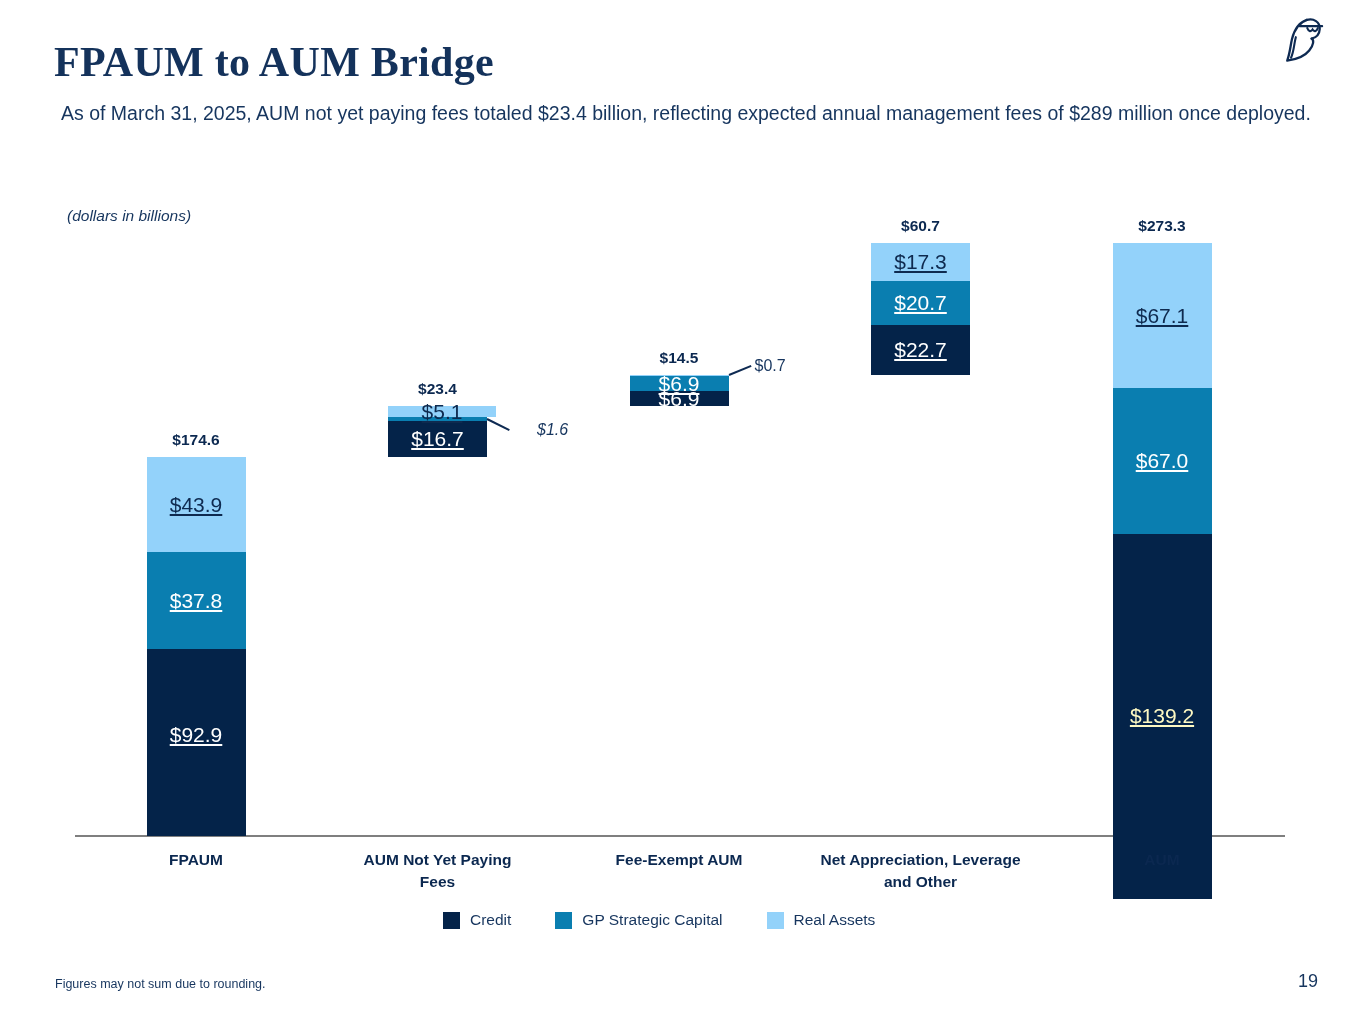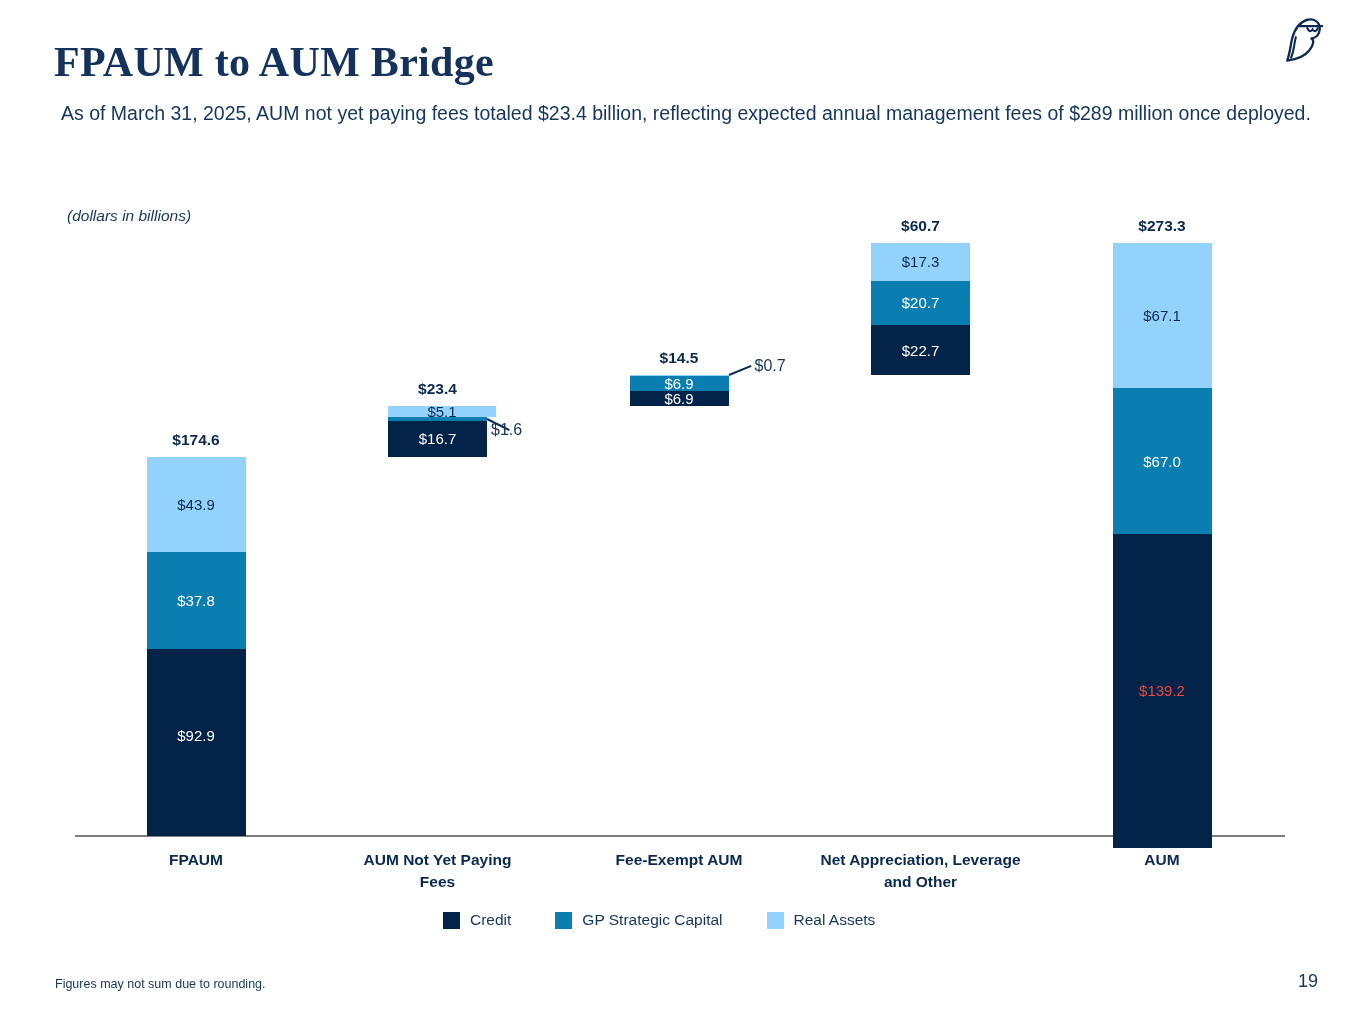--- a/index.html
+++ b/index.html
@@ -7,21 +7,21 @@
        font-family:"Liberation Sans",sans-serif;color:#16355E;}
   .abs{position:absolute;}
   .page-title{left:54px;top:38px;font-family:"Liberation Serif","DejaVu Serif",serif;
               font-size:42px;font-weight:600;color:#14325B;letter-spacing:0.3px;}
   .page-subtitle{left:54px;top:100px;width:1250px;font-size:19.5px;line-height:27.5px;color:#16355E;margin-left:7px;}
   .units-note{left:67px;top:207px;font-size:15.5px;font-style:italic;color:#16355E;}
   .logo{left:1281px;top:16px;width:44px;height:50px;}
   .chart{left:75px;top:200px;width:1210px;height:636px;}
   .axis-line{left:0;bottom:-1px;width:1210px;height:2px;background:#7f7f7f;}
   .bar-seg{position:absolute;display:flex;align-items:center;justify-content:center;
-           font-size:15px;overflow:visible;white-space:nowrap;}
+           font-size:21px;overflow:visible;white-space:nowrap;text-decoration:underline;}
   .bar-total{position:absolute;height:19px;font-size:15.5px;font-weight:bold;color:#0B2850;
              text-align:center;white-space:nowrap;}
   .cat-label{position:absolute;width:250px;text-align:center;font-size:15.5px;font-weight:bold;
              color:#0B2850;line-height:21.5px;white-space:pre-line;}
   .callout-line{position:absolute;height:2px;background:#0E2A52;transform-origin:left center;}
   .callout-label{position:absolute;height:18px;line-height:18px;font-size:16px;color:#16355E;white-space:nowrap;}
   .legend{left:443px;top:911px;display:flex;gap:44px;align-items:center;}
   .legend-item{display:flex;align-items:center;gap:10px;}
   .legend-swatch{width:17px;height:17px;}
   .legend-label{font-size:15.5px;color:#16355E;}
@@ -47,34 +47,34 @@
 <div class="abs chart">
   <div class="abs axis-line"></div>
   <div id="bars">
       <div class="bar-seg" style="left: 71.5px; top: 434.347px; width: 99px; height: 201.653px; background: rgb(4, 35, 73); color: rgb(255, 255, 255);">$92.9</div>
       <div class="bar-seg" style="left: 71.5px; top: 352.296px; width: 99px; height: 97px; background: rgb(10, 126, 176); color: rgb(255, 255, 255);">$37.8</div>
       <div class="bar-seg" style="left: 71.5px; top: 257.005px; width: 99px; height: 95.2915px; background: rgb(147, 210, 250); color: rgb(14, 42, 79);">$43.9</div>
       <div class="bar-total" style="left: 61px; width: 120px; top: 231.005px;">$174.6</div>
       <div class="bar-seg" style="left: 313px; top: 220.755px; width: 99px; height: 36.2498px; background: rgb(4, 35, 73); color: rgb(255, 255, 255);">$16.7</div>
       <div class="bar-seg" style="left: 313px; top: 217.282px; width: 99px; height: 3.47304px; background: rgb(10, 126, 176); color: rgb(255, 255, 255);"></div>
       <div class="callout-line" style="left: 412px; top: 218.018px; width: 24.5967px; transform: rotate(26.5651deg);"></div>
-      <div class="callout-label" style="left: 416px; top: 221.018px;">$1.6</div>
+      <div class="callout-label" style="left: 462px; top: 221.018px; font-style: italic;">$1.6</div>
       <div class="bar-seg" style="left: 313px; top: 206.212px; width: 108px; height: 11.0703px; background: rgb(147, 210, 250); color: rgb(14, 42, 79);">$5.1</div>
       <div class="bar-total" style="left: 302.5px; width: 120px; top: 180.212px;">$23.4</div>
       <div class="bar-seg" style="left: 554.5px; top: 191.234px; width: 99px; height: 14.9775px; background: rgb(4, 35, 73); color: rgb(255, 255, 255);">$6.9</div>
       <div class="bar-seg" style="left: 554.5px; top: 176.257px; width: 99px; height: 14.9775px; background: rgb(10, 126, 176); color: rgb(255, 255, 255);">$6.9</div>
       <div class="bar-seg" style="left: 554.5px; top: 174.737px; width: 99px; height: 1.51945px; background: rgb(147, 210, 250); color: rgb(14, 42, 79);"></div>
       <div class="callout-line" style="left: 653.5px; top: 174.497px; width: 23.7697px; transform: rotate(-22.249deg);"></div>
       <div class="callout-label" style="left: 679.5px; top: 157.497px;">$0.7</div>
       <div class="bar-total" style="left: 544px; width: 120px; top: 148.737px;">$14.5</div>
       <div class="bar-seg" style="left: 796px; top: 125.463px; width: 99px; height: 49.2737px; background: rgb(4, 35, 73); color: rgb(255, 255, 255);">$22.7</div>
       <div class="bar-seg" style="left: 796px; top: 80.5311px; width: 99px; height: 44.9324px; background: rgb(10, 126, 176); color: rgb(255, 255, 255);">$20.7</div>
       <div class="bar-seg" style="left: 796px; top: 42.9788px; width: 99px; height: 37.5522px; background: rgb(147, 210, 250); color: rgb(14, 42, 79);">$17.3</div>
       <div class="bar-total" style="left: 785.5px; width: 120px; top: 16.9788px;">$60.7</div>
-      <div class="bar-seg" style="left: 1037.5px; top: 333.846px; width: 99px; height: 314px; background: rgb(4, 35, 73); color: #ef4444;">$139.2</div>
+      <div class="bar-seg" style="left: 1037.5px; top: 333.846px; width: 99px; height: 365px; background: rgb(4, 35, 73); color: #fef9c3;">$139.2</div>
       <div class="bar-seg" style="left: 1037.5px; top: 188.412px; width: 99px; height: 145.433px; background: rgb(10, 126, 176); color: rgb(255, 255, 255);">$67.0</div>
       <div class="bar-seg" style="left: 1037.5px; top: 42.7618px; width: 99px; height: 145.651px; background: rgb(147, 210, 250); color: rgb(14, 42, 79);">$67.1</div>
       <div class="bar-total" style="left: 1027px; width: 120px; top: 16.7618px;">$273.3</div>
     </div>
   <div id="cats">
       <div class="cat-label" style="left: -4px; top: 649px;">FPAUM</div>
       <div class="cat-label" style="left: 237.5px; top: 649px;">AUM Not Yet Paying
 Fees</div>
       <div class="cat-label" style="left: 479px; top: 649px;">Fee-Exempt AUM</div>
       <div class="cat-label" style="left: 720.5px; top: 649px;">Net Appreciation, Leverage

